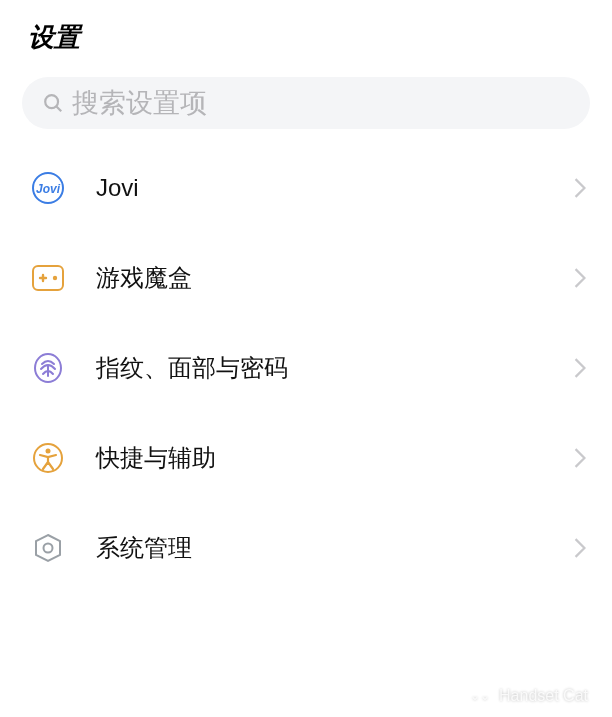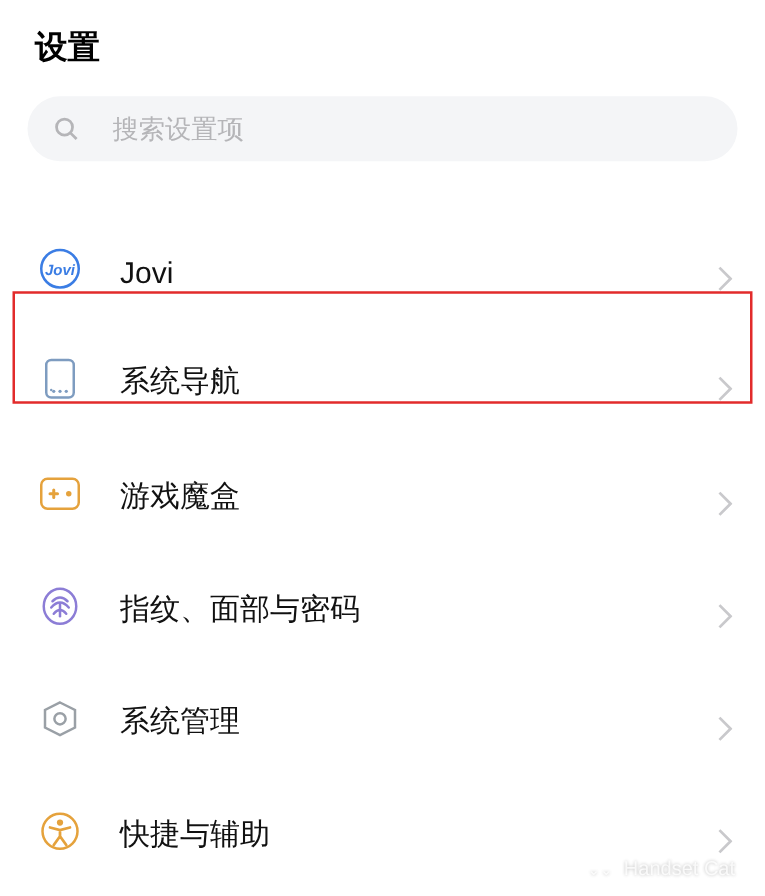--- a/index.html
+++ b/index.html
@@ -9,41 +9,42 @@
     background: #fff;
     font-family: -apple-system, "PingFang SC", "Helvetica Neue", Arial, sans-serif;
     color: #000;
     overflow: hidden;
     position: relative;
   }
   .page-title {
     font-size: 26px;
     font-weight: 600;
     padding: 20px 28px 18px;
+    font-style: italic;
   }
   .search-box {
     margin: 4px 22px 8px;
     background: #f4f5f7;
     border-radius: 26px;
     height: 52px;
     display: flex;
     align-items: center;
     padding: 0 20px;
     color: #b5b5b8;
   }
   .search-box svg { flex: none; }
   .search-placeholder {
-    font-size: 21px;
-    margin-left: 26px;
+    font-size: 27px;
+    margin-left: 8px;
     color: #b5b5b8;
   }
   .list { padding-top: 6px; }
   .row {
     display: flex;
-    align-items: flex-end;
+    align-items: center;
     height: 90px;
     padding: 0 26px 0 30px;
     position: relative;
   }
   .row.highlighted {
     border: 2px solid #e22b2b;
     margin: 0 10px;
     padding: 0 14px 0 18px;
     height: 90px;
   }
@@ -106,35 +107,20 @@
         <circle cx="17" cy="17" r="15" fill="#fff" stroke="#3b7de4" stroke-width="2"></circle>
         <text x="17" y="22" text-anchor="middle" font-size="12" font-style="italic" font-weight="700" fill="#3b7de4">Jovi</text>
       </svg>
     </span>
     <span class="row-label">Jovi</span>
     <svg class="chevron" width="12" height="20" viewBox="0 0 10 18" fill="none" stroke="currentColor" stroke-width="2">
         <polyline points="1,1 9,9 1,17"></polyline>
       </svg>
   </div>
 
-  <div class="row highlighted">
-    <span class="icon-slot">
-      <svg width="26" height="34" viewBox="0 0 26 34">
-        <rect x="2" y="2" width="22" height="30" rx="4" fill="none" stroke="#7e9cc0" stroke-width="2"></rect>
-        <line x1="6" y1="26" x2="6" y2="26" stroke="#7e9cc0" stroke-width="2" stroke-linecap="round" stroke-dasharray="0.1 4"></line>
-        <circle cx="8" cy="27" r="1.3" fill="#7e9cc0"></circle>
-        <circle cx="13" cy="27" r="1.3" fill="#7e9cc0"></circle>
-        <circle cx="18" cy="27" r="1.3" fill="#7e9cc0"></circle>
-      </svg>
-    </span>
-    <span class="row-label">系统导航</span>
-    <svg class="chevron" width="12" height="20" viewBox="0 0 10 18" fill="none" stroke="currentColor" stroke-width="2">
-        <polyline points="1,1 9,9 1,17"></polyline>
-      </svg>
-  </div>
 
   <div class="row">
     <span class="icon-slot">
       <svg width="34" height="28" viewBox="0 0 34 28">
         <rect x="2" y="2" width="30" height="24" rx="5" fill="none" stroke="#e5a23c" stroke-width="2"></rect>
         <line x1="9" y1="14" x2="15" y2="14" stroke="#e5a23c" stroke-width="2.4" stroke-linecap="round"></line>
         <line x1="12" y1="11" x2="12" y2="17" stroke="#e5a23c" stroke-width="2.4" stroke-linecap="round"></line>
         <circle cx="24" cy="14" r="2.2" fill="#e5a23c"></circle>
       </svg>
     </span>
@@ -156,39 +142,39 @@
     </span>
     <span class="row-label">指纹、面部与密码</span>
     <svg class="chevron" width="12" height="20" viewBox="0 0 10 18" fill="none" stroke="currentColor" stroke-width="2">
         <polyline points="1,1 9,9 1,17"></polyline>
       </svg>
   </div>
 
   <div class="row">
     <span class="icon-slot">
       <svg width="32" height="32" viewBox="0 0 32 32">
-        <polygon points="16,3 28,9 28,23 16,29 4,23 4,9" fill="none" stroke="#9aa0a6" stroke-width="2"></polygon>
-        <circle cx="16" cy="16" r="4.5" fill="none" stroke="#9aa0a6" stroke-width="2"></circle>
+        <circle cx="16" cy="16" r="14" fill="none" stroke="#e5a23c" stroke-width="2"></circle>
+        <circle cx="16" cy="9" r="2.5" fill="#e5a23c"></circle>
+        <path d="M8 13 L16 15 L24 13 M16 15 L16 20 M16 20 L11 27 M16 20 L21 27" stroke="#e5a23c" stroke-width="2.2" fill="none" stroke-linecap="round"></path>
       </svg>
     </span>
-    <span class="row-label">系统管理</span>
+    <span class="row-label">快捷与辅助</span>
     <svg class="chevron" width="12" height="20" viewBox="0 0 10 18" fill="none" stroke="currentColor" stroke-width="2">
         <polyline points="1,1 9,9 1,17"></polyline>
       </svg>
   </div>
 
   <div class="row">
     <span class="icon-slot">
       <svg width="32" height="32" viewBox="0 0 32 32">
-        <circle cx="16" cy="16" r="14" fill="none" stroke="#e5a23c" stroke-width="2"></circle>
-        <circle cx="16" cy="9" r="2.5" fill="#e5a23c"></circle>
-        <path d="M8 13 L16 15 L24 13 M16 15 L16 20 M16 20 L11 27 M16 20 L21 27" stroke="#e5a23c" stroke-width="2.2" fill="none" stroke-linecap="round"></path>
+        <polygon points="16,3 28,9 28,23 16,29 4,23 4,9" fill="none" stroke="#9aa0a6" stroke-width="2"></polygon>
+        <circle cx="16" cy="16" r="4.5" fill="none" stroke="#9aa0a6" stroke-width="2"></circle>
       </svg>
     </span>
-    <span class="row-label">快捷与辅助</span>
+    <span class="row-label">系统管理</span>
     <svg class="chevron" width="12" height="20" viewBox="0 0 10 18" fill="none" stroke="currentColor" stroke-width="2">
         <polyline points="1,1 9,9 1,17"></polyline>
       </svg>
   </div>
 
 </div>
 
 <div class="watermark">
   <span class="watermark-circle">⌄⌄</span>
   <span>Handset Cat</span>

